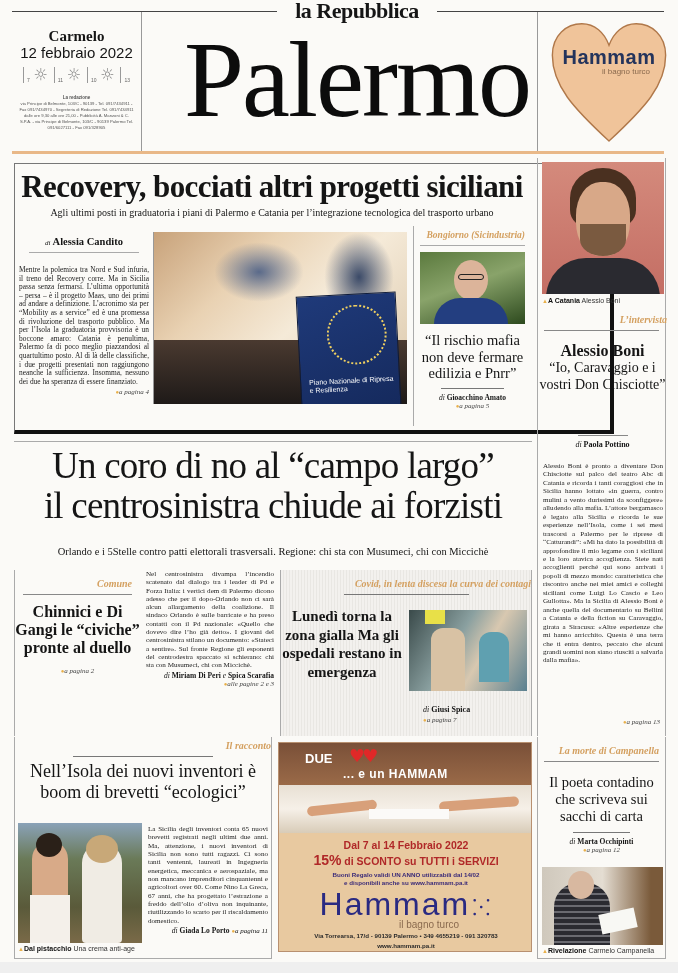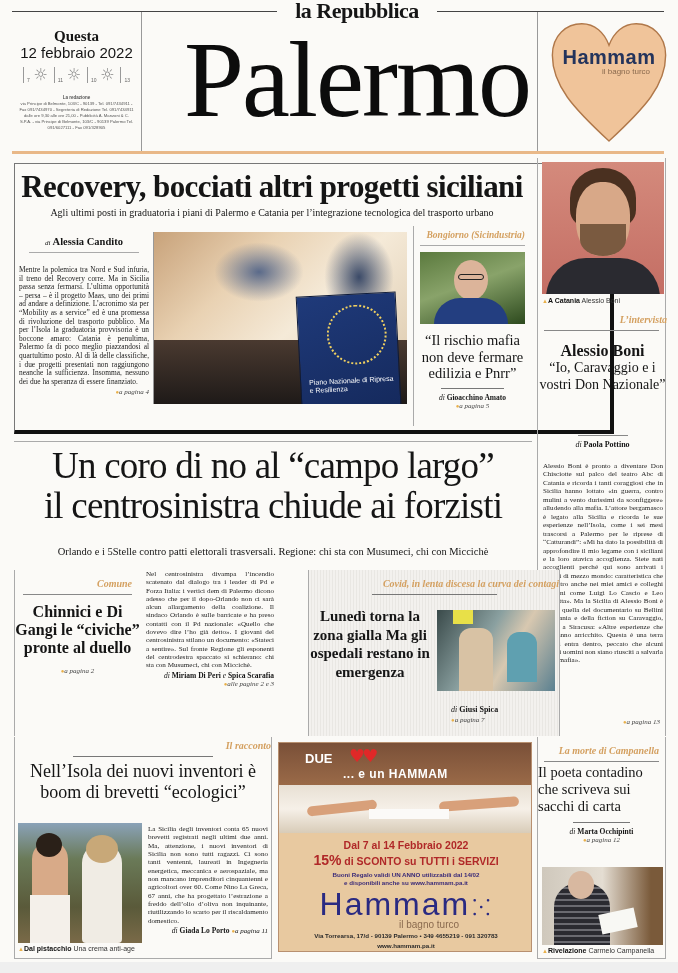--- a/index.html
+++ b/index.html
@@ -96,21 +96,21 @@
   .second-title { position: absolute; left: 0; top: 4px; width: 518px; text-align: center; font-family: "Liberation Serif", serif; font-size: 37px; line-height: 40px; letter-spacing: -0.8px; }
   .second-sub { position: absolute; left: 0; top: 104px; width: 518px; text-align: center; font-family: "Liberation Serif", serif; font-size: 10.5px; }
   .comune { position: absolute; left: 0; top: 128px; width: 126px; height: 166px; border-left: 1px solid #aaa; }
   .comune .kicker { margin-top: 8px; font-size: 10px; padding-bottom: 5px; border-bottom: 1px solid #888; margin-left: 8px; margin-right: 8px; }
   .comune-title { text-align: center; font-family: "Liberation Serif", serif; font-weight: bold; font-size: 16px; line-height: 18px; margin-top: 8px; }
   .comune .pagref { text-align: center; margin-top: 10px; }
   .cs-body { position: absolute; left: 132px; top: 128px; width: 128px; }
   .cs-body .body-text { font-size: 7.1px; line-height: 8.3px; }
   .cs-body .byline { margin-top: 1px; font-size: 7.5px; }
   .covid { position: absolute; left: 266px; top: 128px; width: 252px; height: 166px; border-left: 1px solid #aaa; border-right: 1px solid #aaa;
-           background: repeating-linear-gradient(90deg, #f3f1ee 0 2px, #e9e7e3 2px 3px); margin-left: 28px; }
+           background: repeating-linear-gradient(90deg, #f3f1ee 0 2px, #e9e7e3 2px 3px); }
   .covid .kicker { margin-top: 8px; font-size: 10px; }
   .covid .hr-short { width: 50%; margin-top: 5px; }
   .covid-title { position: absolute; left: 0; top: 37px; width: 122px; text-align: center; font-family: "Liberation Serif", serif; font-weight: bold; font-size: 15px; line-height: 18.5px; }
   .covid-photo { position: absolute; left: 128px; top: 40px; width 0; width: 118px; height: 81px; background: linear-gradient(120deg, #3a4a4a, #8aa0a0 40%, #d8c8b0 60%, #5a8090); }
   .covid-photo .gown { position: absolute; left: 22px; top: 18px; width: 34px; height: 63px; border-radius: 12px 12px 0 0; background: #d8c2a4; }
   .covid-photo .gown2 { position: absolute; left: 70px; top: 22px; width: 30px; height: 50px; border-radius: 12px 12px 0 0; background: #5fa0b0; }
   .covid-photo .lamp { position: absolute; left: 16px; top: 0; width: 20px; height: 14px; background: #e8e048; }
   .covid .byline { position: absolute; left: 128px; top: 135px; width: 90px; text-align: left; padding-left: 14px; }
   .covid .pagref { position: absolute; left: 142px; top: 146px; text-align: left; }
 
@@ -146,21 +146,21 @@
   .ad-sconto span { font-size: 14px; }
   .ad-buoni { position: absolute; left: 0; top: 128px; width: 254px; text-align: center; font-family: "Liberation Sans", sans-serif; font-weight: bold; color: #3a2a78; font-size: 6.2px; line-height: 8px; }
   .ad-brand { position: absolute; left: 0; top: 144px; width: 254px; text-align: center; font-family: "Liberation Sans", sans-serif; color: #2a2a82; font-size: 32px; line-height: 34px; letter-spacing: 2px; }
   .ad-brand::after { content: "\2059"; font-size: 22px; margin-left: 2px; }
   .ad-tag { position: absolute; left: 120px; top: 176px; font-family: "Liberation Sans", sans-serif; color: #8a6a4e; font-size: 10px; }
   .ad-addr { position: absolute; left: 0; top: 189px; width: 254px; text-align: center; font-family: "Liberation Sans", sans-serif; font-weight: bold; color: #2a2a2a; font-size: 6.2px; }
   .ad-web { position: absolute; left: 0; top: 199px; width: 254px; text-align: center; font-family: "Liberation Sans", sans-serif; font-weight: bold; color: #2a2a2a; font-size: 6.2px; }
 
   .campanella { position: absolute; left: 537px; top: 737px; width: 129px; height: 222px; border-left: 1px solid #aaa; border-right: 1px solid #aaa; border-bottom: 1px solid #aaa; }
   .campanella .kicker { margin-top: 8px; font-size: 10px; padding-bottom: 5px; border-bottom: 1px solid #888; margin-left: 6px; margin-right: 6px; }
-  .camp-title { font-family: "Liberation Serif", serif; font-size: 14.5px; line-height: 17px; margin-top: 2px; }
+  .camp-title { text-align: center; font-family: "Liberation Serif", serif; font-size: 14.5px; line-height: 17px; margin-top: 12px; }
   .campanella .hr-short { width: 45%; margin-top: 7px; }
   .campanella .byline { text-align: center; font-size: 7.5px; }
   .campanella .pagref { text-align: center; }
   .camp-photo { position: absolute; left: 4px; top: 130px; width: 121px; height: 78px; background: linear-gradient(90deg, #cfc8bc, #e4ddd2 50%, #7a5a3a 90%); }
   .camp-photo .man { position: absolute; left: 12px; top: 16px; width: 56px; height: 62px; border-radius: 24px 24px 0 0; background: repeating-linear-gradient(180deg, #2a2a30 0 4px, #6a6a70 4px 6px); }
   .camp-photo .head { position: absolute; left: 26px; top: 4px; width: 26px; height: 28px; border-radius: 50%; background: #d8b8a0; }
   .camp-photo .paper { position: absolute; left: 58px; top: 44px; width: 36px; height: 20px; background: #f8f8f4; transform: rotate(-12deg); }
   .campanella .caption { position: absolute; left: 4px; top: 210px; }
 
   .bottom-strip { position: absolute; left: 0; top: 962px; width: 678px; height: 11px; background: #efefef; }
@@ -169,21 +169,21 @@
 <body>
 
 <div class="page">
 
   <div class="mast">
     <div class="mast-rule"></div>
     <div class="brand">la Repubblica</div>
     <div class="city">Palermo</div>
 
     <div class="mast-left">
-      <div class="day">Questa</div>
+      <div class="day">Carmelo</div>
       <div class="date">12 febbraio 2022</div>
       <div class="weather">
         <div class="wx">
             <span class="thermo"></span>
             <span class="wx-temp">7</span>
             <span class="sun">☼</span>
           </div>
         <div class="wx">
             <span class="thermo"></span>
             <span class="wx-temp">11</span>
@@ -259,21 +259,21 @@
       <div class="jacket"></div>
         <div class="hair"></div>
         <div class="face"></div>
         <div class="beard"></div>
     </div>
     <div class="caption"><b>A Catania</b> <span>Alessio Boni</span></div>
     <div class="kicker intv">L’intervista</div>
     <div class="hr-full"></div>
     <div class="boni-title">
       <b>Alessio Boni</b>
-      <span>“Io, Caravaggio e i vostri Don Nazionale”</span>
+      <span>“Io, Caravaggio e i vostri Don Chisciotte”</span>
     </div>
     <div class="hr-mid"></div>
     <div class="byline boni-by"><i>di</i> <b>Paola Pottino</b></div>
     <div class="body-text boni-body">Alessio Boni è pronto a diventare Don Chisciotte sul palco del teatro Abc di Catania e ricorda i tanti coraggiosi che in Sicilia hanno lottato «in guerra, contro mulini a vento durissimi da sconfiggere» alludendo alla mafia. L’attore bergamasco è legato alla Sicilia e ricorda le sue esperienze nell’Isola, come i sei mesi trascorsi a Palermo per le riprese di “Catturandi”: «Mi ha dato la possibilità di approfondire il mio legame con i siciliani e la loro atavica accoglienza. Siete nati accoglienti perché qui sono arrivati i popoli di mezzo mondo: caratteristica che riscontro anche nei miei amici e colleghi siciliani come Luigi Lo Cascio e Leo Gullotta». Ma la Sicilia di Alessio Boni è anche quella del documentario su Bellini a Catania e della fiction su Caravaggio, girata a Siracusa: «Altre esperienze che mi hanno arricchito. Questa è una terra che ti entra dentro, peccato che alcuni grandi uomini non siano riusciti a salvarla dalla mafia».</div>
     <div class="pagref boni-pg">a pagina 13</div>
   </div>
 
   <div class="second">
     <div class="second-title">
       <div>Un coro di no al “campo largo”</div>

